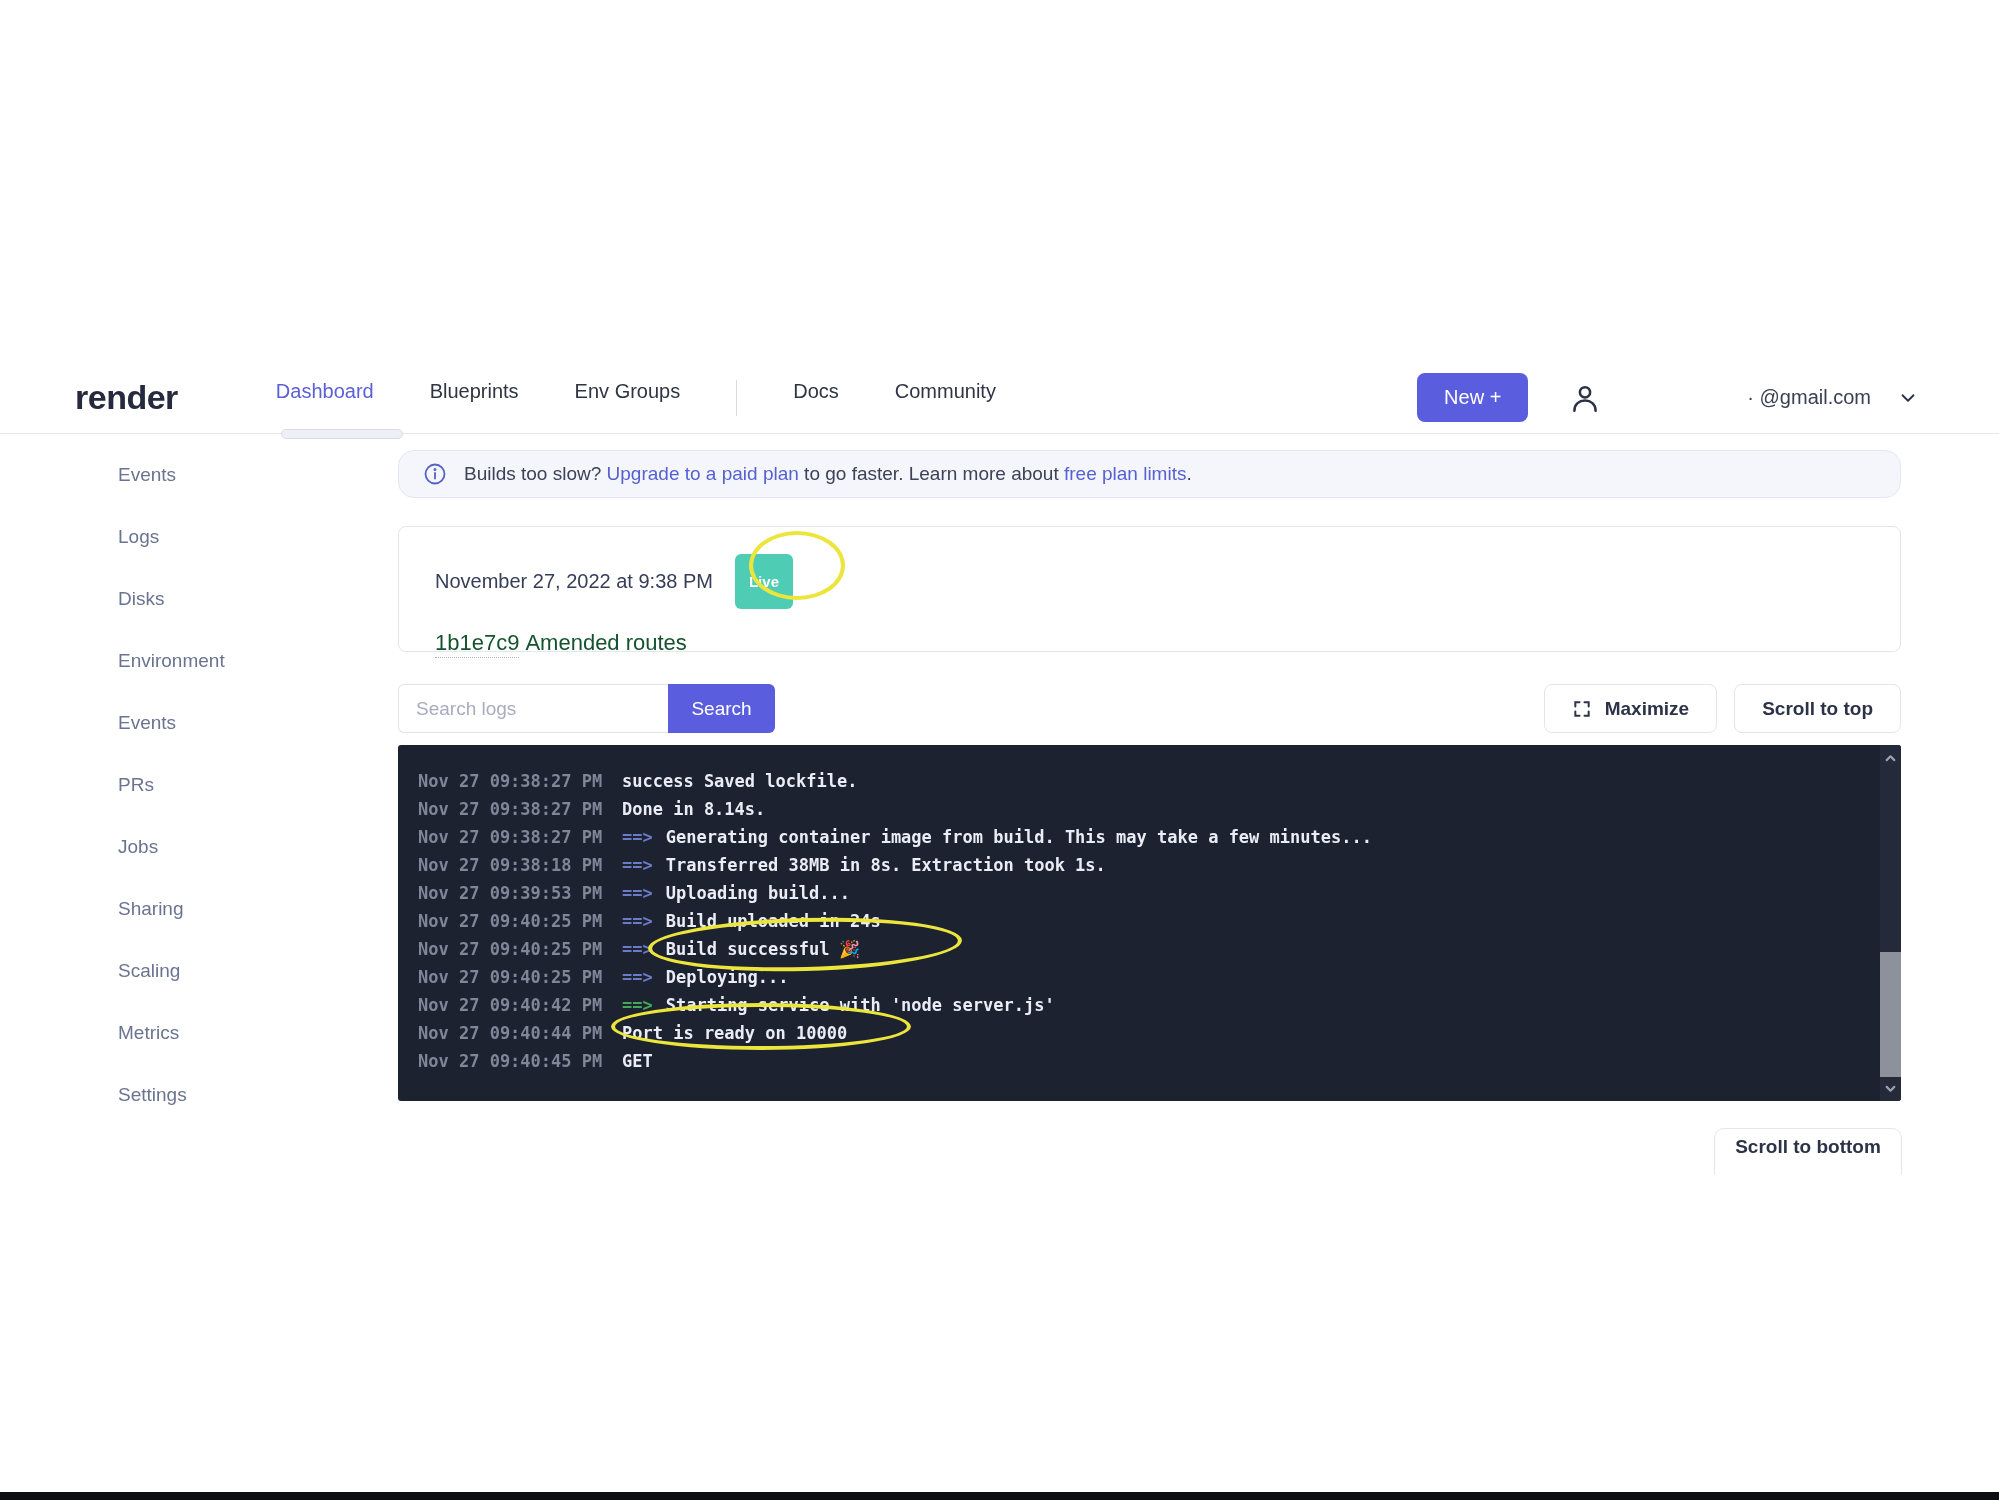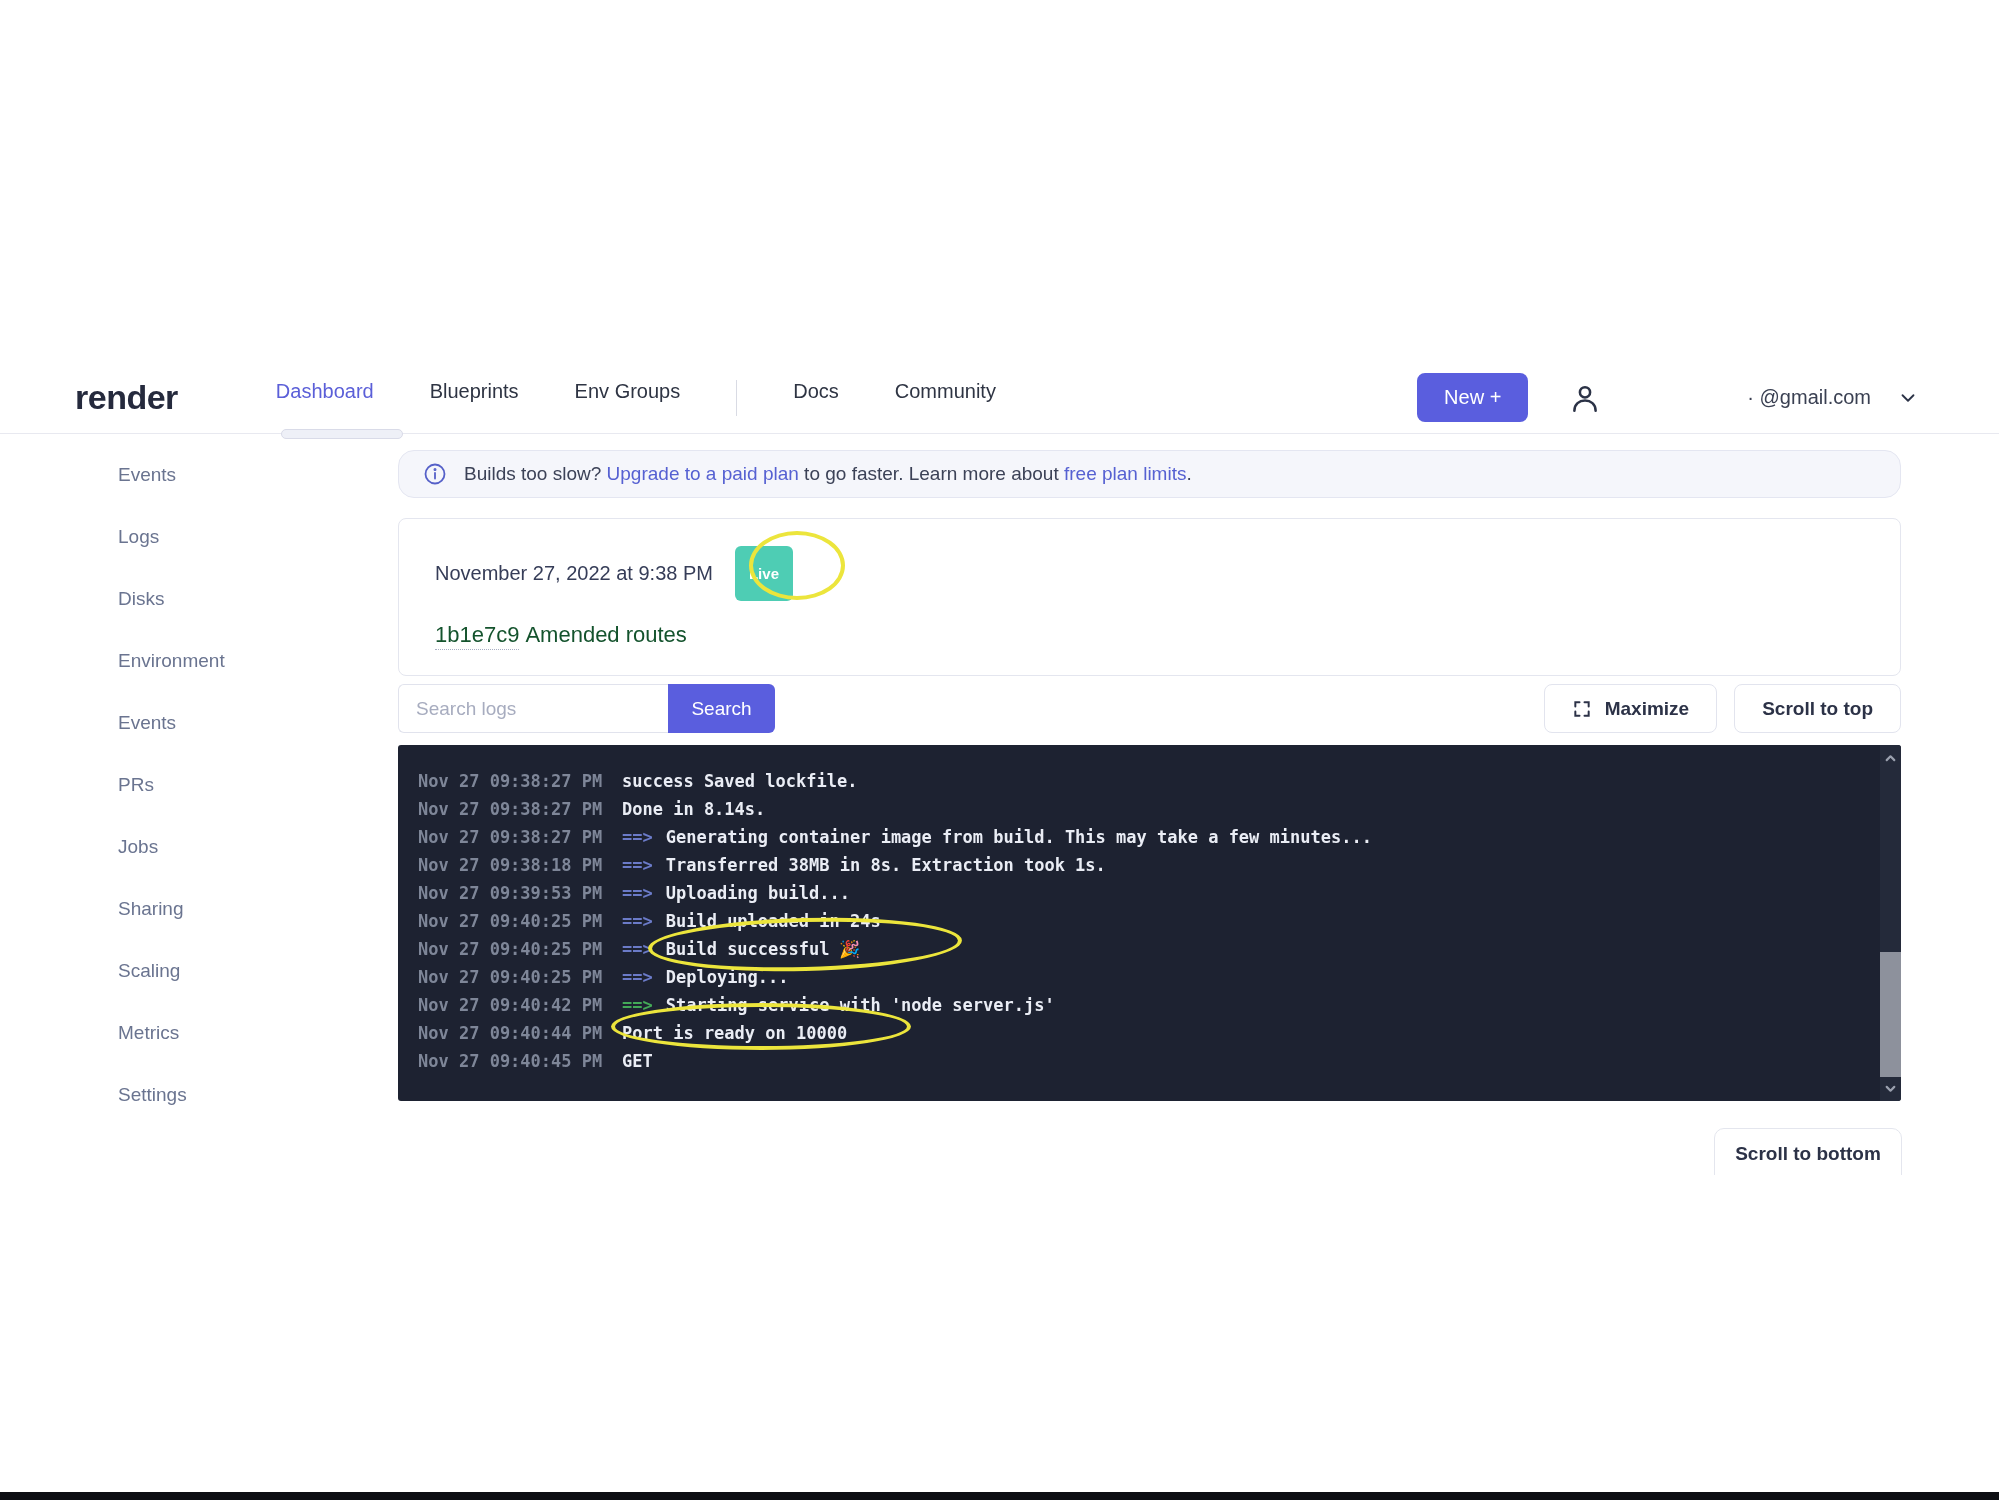--- a/index.html
+++ b/index.html
@@ -41,21 +41,21 @@
 
   .banner {
     position:absolute; top:16px; left:0; right:0; height:48px;
     background:#f5f6fb; border:1px solid #e4e6f1; border-radius:16px;
     display:flex; align-items:center; padding:0 24px; gap:17px;
     font-size:19px; color:#3c4257;
   }
   .banner .lnk { color:#5661d2; cursor:pointer; }
 
   .deploy-card {
-    position:absolute; top:84px; left:0; right:0; height:158px;
+    position:absolute; top:92px; left:0; right:0; height:126px;
     border:1px solid #e4e6ef; border-radius:8px; background:#fff;
     padding:27px 0 0 36px;
   }
   .deploy-date-row { display:flex; align-items:center; gap:22px; }
   .deploy-date { font-size:20px; color:#363d58; font-weight:500; }
   .live-badge { background:#4ecdb4; color:#fff; font-size:15px; font-weight:bold; padding:19px 14px; border-radius:6px; }
   .commit-row { margin-top:21px; display:flex; gap:6px; font-size:22px; color:#14532d; }
   .commit-hash { border-bottom:1px dotted #a8aec2; padding-bottom:1px; }
 
   .log-toolbar { position:absolute; top:250px; left:0; right:0; height:49px; display:flex; }
@@ -91,21 +91,21 @@
 
   .term-scrollbar { position:absolute; top:0; right:0; bottom:0; width:21px; background:#242a3a; }
   .scroll-arrow { position:absolute; left:0; width:21px; height:22px; display:flex; align-items:center; justify-content:center; cursor:pointer; }
   .scroll-arrow.up { top:2px; } .scroll-arrow.down { bottom:2px; }
   .term-thumb { position:absolute; left:0; top:207px; width:21px; height:125px; background:#8d919c; cursor:pointer; }
 
   .scroll-bottom-wrap { position:absolute; top:694px; left:1316px; width:188px; height:47px; overflow:hidden; }
   .scroll-bottom-btn {
     width:188px; height:64px; background:#fff; border:1px solid #e4e6ee; border-radius:10px;
     font-size:19px; font-weight:600; color:#2c3247; display:flex; justify-content:center;
-    padding-top:14px; cursor:pointer;text-align:center;
+    padding-top:7px; cursor:pointer;text-align:center;
   }
 
   
   .annotation { position:absolute; border:4px solid #ece53c; border-radius:50%; pointer-events:none; }
   .ann-live  { left:749px; top:531px; width:96px;  height:69px; }
   .ann-build { left:648px; top:918px; width:314px; height:53px; transform:rotate(-1.5deg); }
   .ann-port  { left:611px; top:1003px; width:300px; height:47px; }
 
   .bottom-bar { position:absolute; left:0; bottom:0; width:100%; height:8px; background:#0d0e13; }
 

